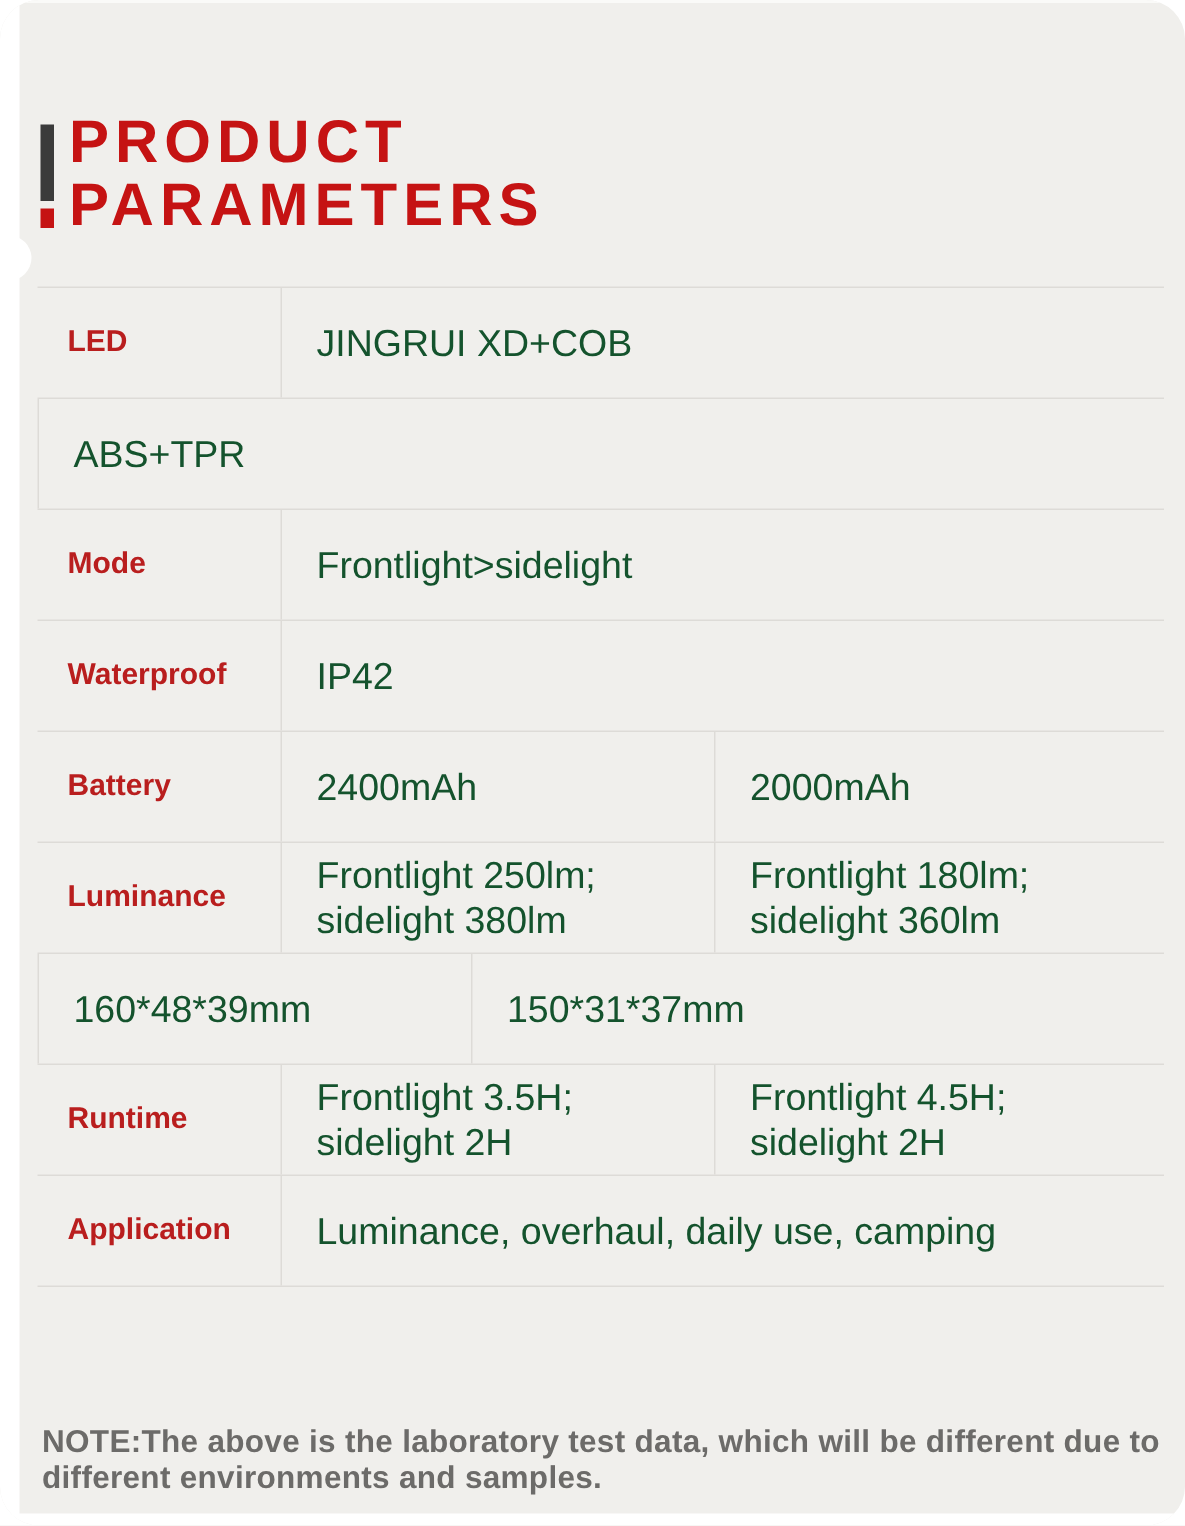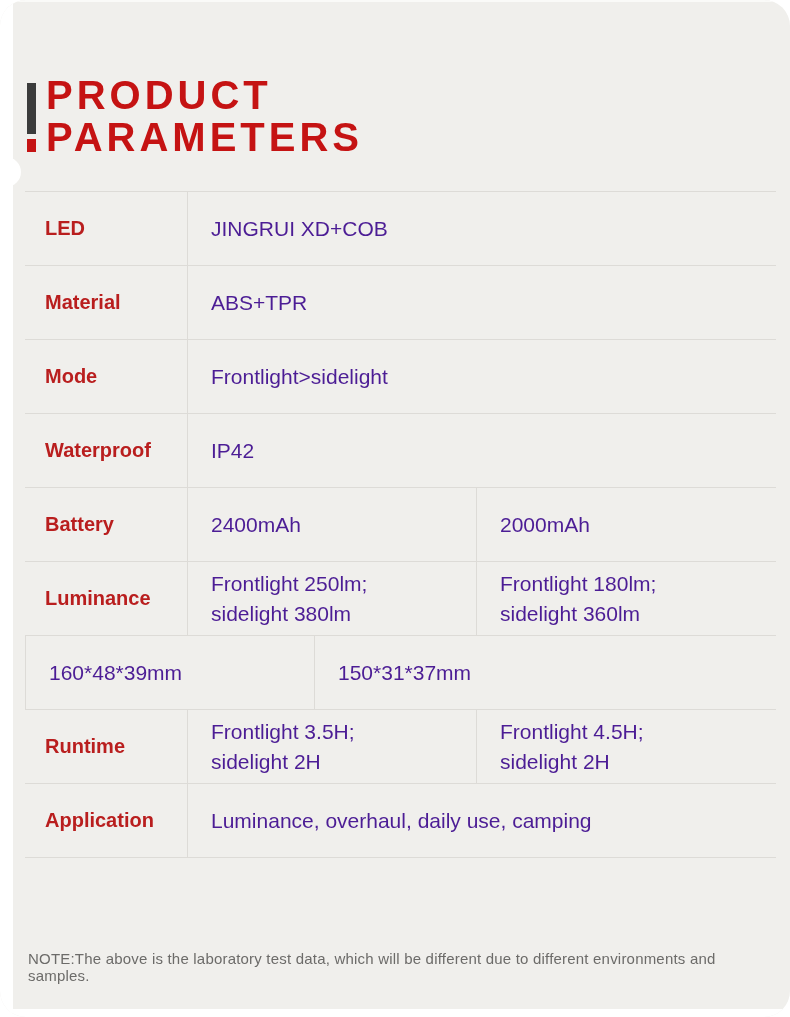--- a/index.html
+++ b/index.html
@@ -31,30 +31,30 @@
   }
   .row{display:flex;height:74px;border-bottom:1px solid #dddbd7;box-sizing:border-box;}
   .cell{display:flex;align-items:center;box-sizing:border-box;}
   .cell-label{
     width:162px;padding-left:20px;
     font-size:20px;font-weight:bold;color:#b91e1e;
   }
   .cell-value{
     border-left:1px solid #dddbd7;
     padding-left:23px;
-    font-size:21px;color:#4c1d95;line-height:30px;
+    font-size:25px;color:#14532d;line-height:30px;
     white-space:pre-line;
   }
   .v1{width:289px;}
   .v2{width:300px;}
   .row.span .v1{width:589px;}
 
   .note{
     position:absolute;left:28px;top:950px;width:750px;
-    font-size:15px;letter-spacing:0.2px;color:#6c6b69;
+    font-size:21px;letter-spacing:0.2px;color:#6c6b69;font-weight:bold;
   }
 </style>
 </head>
 <body>
 
 <div class="screen">
 
   <div class="left-strip"></div>
   <div class="top-strip"></div>
   <div class="notch"></div>
@@ -68,21 +68,20 @@
   </div>
 
   <div class="spec-table">
 
     <div class="row span">
       <div class="cell cell-label">LED</div>
       <div class="cell cell-value v1">JINGRUI XD+COB</div>
     </div>
 
     <div class="row span">
-      <div class="cell cell-label">Material</div>
       <div class="cell cell-value v1">ABS+TPR</div>
     </div>
 
     <div class="row span">
       <div class="cell cell-label">Mode</div>
       <div class="cell cell-value v1">Frontlight&gt;sidelight</div>
     </div>
 
     <div class="row span">
       <div class="cell cell-label">Waterproof</div>

